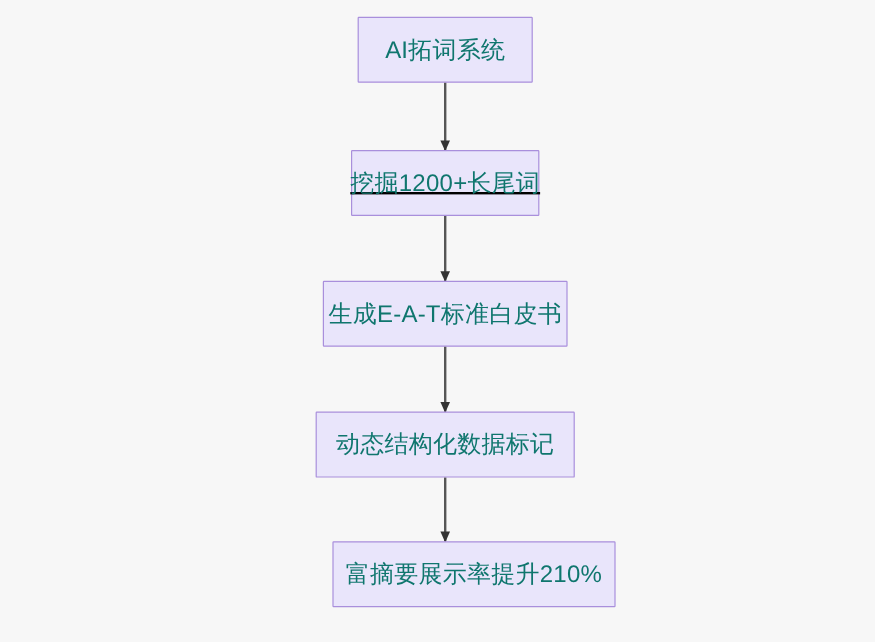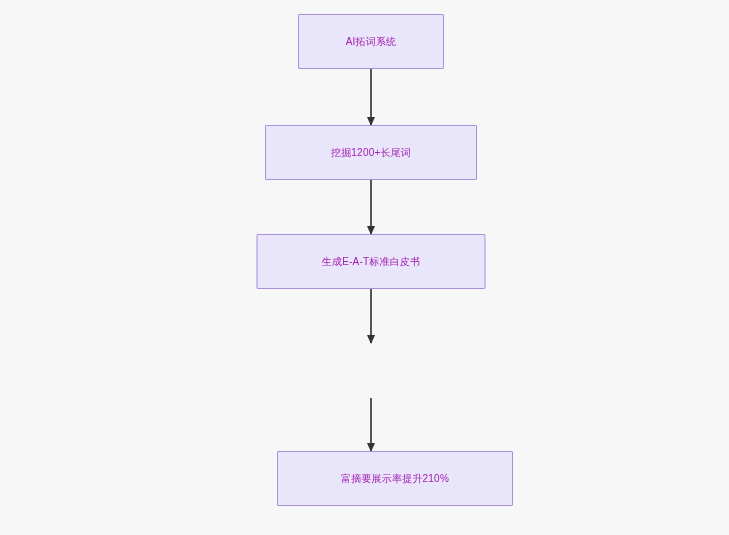--- a/index.html
+++ b/index.html
@@ -32,30 +32,30 @@
     border: 1.5px solid #a98fdc;
     border-radius: 1px;
     display: flex;
     align-items: center;
     justify-content: center;
     height: 55px;
     transform: translateX(-50%);
     left: 371px;
   }
   .node-label {
-    font-size: 10px;
+    font-size: 20px;
     line-height: 1;
-    color: #a21caf;
+    color: #0f766e;
     letter-spacing: 0.2px;
     white-space: nowrap;
   }
 
   .node-1 { width: 146px; top: 14px;  }
-  .node-2 { width: 212px; top: 125px; }
-  .node-3 { width: 229px; top: 234px; }
+  .node-2 { width: 157px; top: 125px; text-decoration: underline; }
+  .node-3 { width: 204px; top: 234px; }
   .node-4 { width: 216px; top: 343px; }
   .node-5 { width: 236px; top: 451px; margin-left: 24px; }
 
   
   .edge {
     position: absolute;
     left: 371px;
     width: 2px;
     transform: translateX(-50%);
     background: #565656;
@@ -99,20 +99,23 @@
   </div>
 
   <div class="node node-3">
     <span class="node-label">生成E-A-T标准白皮书</span>
   </div>
 
   <div class="edge edge-3">
     <span class="edge-arrow"></span>
   </div>
 
+  <div class="node node-4">
+    <span class="node-label">动态结构化数据标记</span>
+  </div>
 
   <div class="edge edge-4">
     <span class="edge-arrow"></span>
   </div>
 
   <div class="node node-5">
     <span class="node-label">富摘要展示率提升210%</span>
   </div>
 
 </div>

